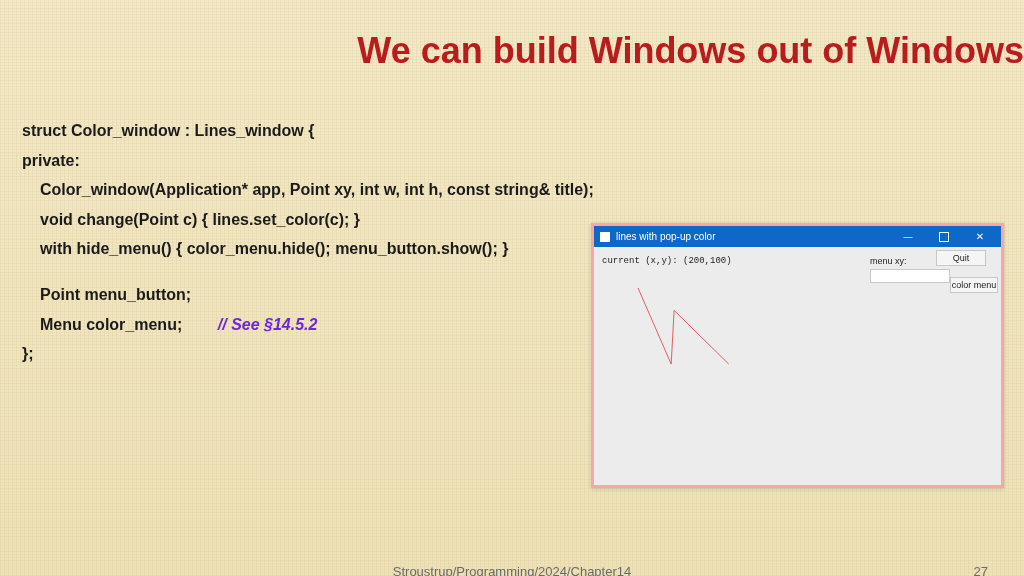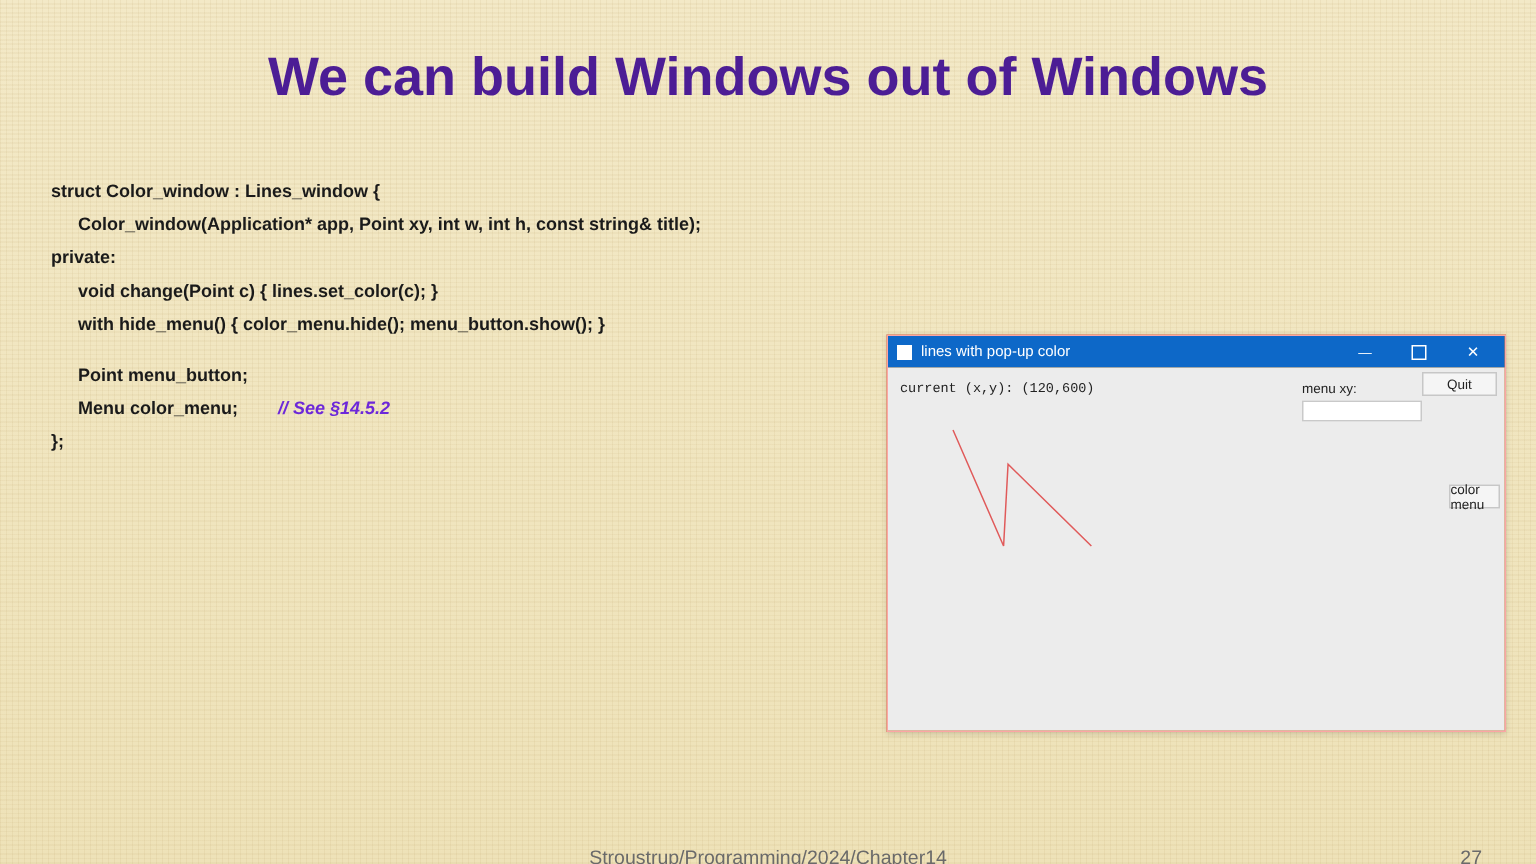--- a/index.html
+++ b/index.html
@@ -9,35 +9,34 @@
     position: relative;
     background:
       repeating-linear-gradient(0deg, rgba(180,150,90,0.08) 0 1px, transparent 1px 3px),
       repeating-linear-gradient(90deg, rgba(180,150,90,0.10) 0 1px, transparent 1px 4px),
       linear-gradient(#f3e9c7, #eee2b8);
   }
   .title {
     position: absolute;
     top: 30px;
     left: 0; right: 0;
-    text-align: center;
+    text-align: right;
     font-size: 36px;
     font-weight: 600;
-    color: #4c1d95;
+    color: #b91c1c;
   }
   .code {
     position: absolute;
     top: 116px;
     left: 22px;
     width: 570px;
-    font-size: 12px;
+    font-size: 16px;
     font-weight: 700;
     color: #1a1a1a;
     line-height: 1.85;
-    margin-left: 12px;
   }
   .code .indent { padding-left: 18px; }
   .code .comment { font-weight: 600; font-style: italic; color: #6d28d9; }
   .code .blank { height: 1em; }
   .code .line { white-space: nowrap; }
 
   .footer {
     position: absolute;
     bottom: 12px;
     left: 0; right: 0;
@@ -47,22 +46,22 @@
   .footer .src { position:absolute; left:50%; transform:translateX(-50%); }
   .footer .page { position:absolute; right: 36px; }
 
   
   .miniwin {
     position: absolute;
     top: 223px;
     left: 591px;
     width: 413px;
     height: 265px;
-    background: #a16207;
-    border: 1px solid #fca5a5;
+    background: #d946ef;
+    border: 3px solid #fca5a5;
     box-shadow: 0 1px 4px rgba(0,0,0,0.15);
   }
   .miniwin .titlebar {
     height: 21px;
     background: #0d68c8;
     display: flex;
     align-items: center;
     color: #fff;
     font-size: 10px;
     padding: 0 6px;
@@ -104,58 +103,58 @@
     background:#fff; border:1px solid #c9c9c9;
   }
   .miniwin .btn {
     position:absolute;
     background: #f5f5f5;
     border: 1px solid #c7c7c7;
     font-size: 9px;
     color:#222;
     display:flex; align-items:center; justify-content:center;
   }
-  .miniwin .quit { top: 3px; right: 5px; width: 50px; height:16px; }
-  .miniwin .colormenu { top: 30px; right: 3px; width: 34px; height:16px;margin-top:48px; }
+  .miniwin .quit { top: 3px; right: 15px; width: 50px; height:16px; }
+  .miniwin .colormenu { top: 30px; right: 3px; width: 48px; height:16px; }
   .miniwin svg.lines {
     position:absolute;
     top: 0; left: 0; width: 100%; height: 100%;
     pointer-events: none;
   }
 </style>
 </head>
 <body>
 
 <div class="title">We can build Windows out of Windows</div>
 
 <div class="code">
   <div class="line">struct Color_window : Lines_window {</div>
+  <div class="line">private:</div>
   <div class="line indent">Color_window(Application* app, Point xy, int w, int h, const string&amp; title);</div>
-  <div class="line">private:</div>
   <div class="line indent">void change(Point c) { lines.set_color(c); }</div>
   <div class="line indent">with hide_menu() { color_menu.hide(); menu_button.show(); }</div>
   <div class="blank"></div>
   <div class="line indent">Point menu_button;</div>
   <div class="line indent">
     <span>Menu color_menu;</span>&nbsp;&nbsp;&nbsp;&nbsp;&nbsp;&nbsp;&nbsp;&nbsp;<span class="comment">// See §14.5.2</span>
   </div>
   <div class="line">};</div>
 </div>
 
 <div class="miniwin">
   <div class="titlebar">
     <span class="appicon"></span>
     <span>lines with pop-up color</span>
     <span class="spacer"></span>
     <span class="wbtn min"></span>
     <span class="wbtn max"></span>
     <span class="wbtn close"></span>
   </div>
   <div class="client">
-    <div class="label curlabel">current (x,y): (120,600)</div>
+    <div class="label curlabel">current (x,y): (200,100)</div>
     <div class="label nextlabel">menu xy:</div>
     <div class="nextinput"></div>
     <div class="btn quit">Quit</div>
     <div class="btn colormenu">color menu</div>
     <svg class="lines" viewBox="0 0 413 244">
       <polyline points="43,42 77,120 80,65 136,120" fill="none" stroke="#e05a5a" stroke-width="1"></polyline>
     </svg>
   </div>
 </div>
 

